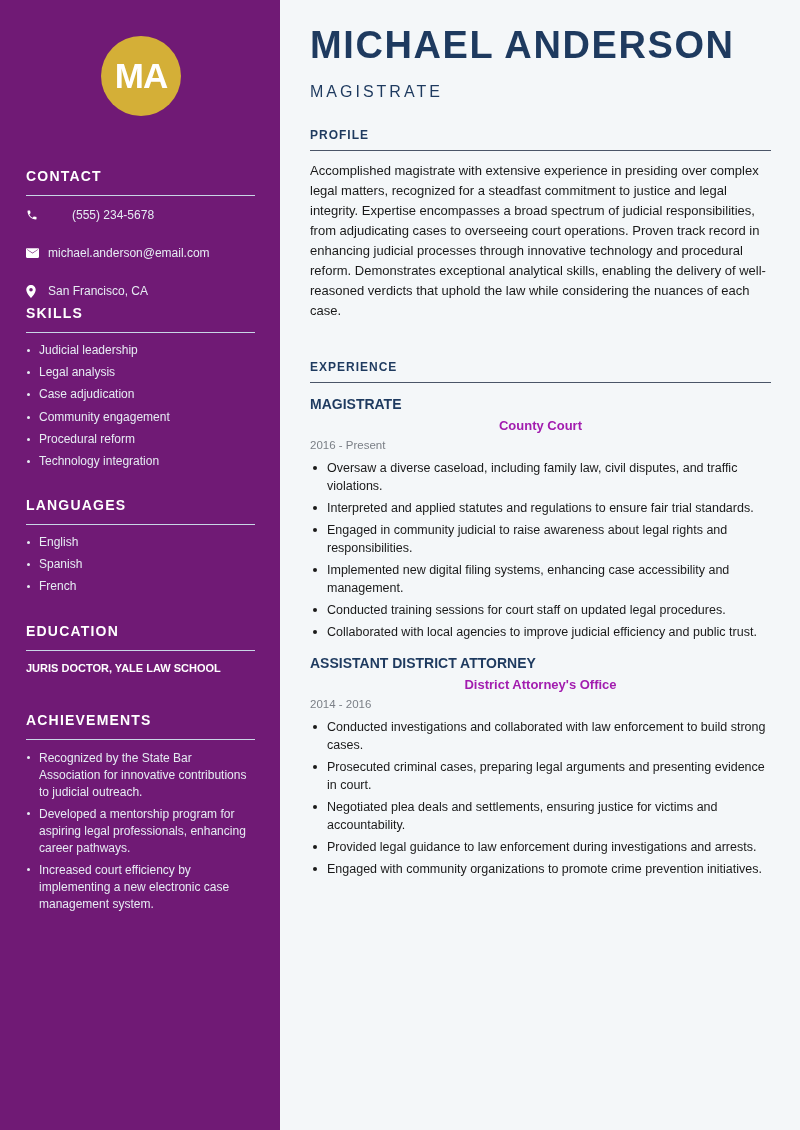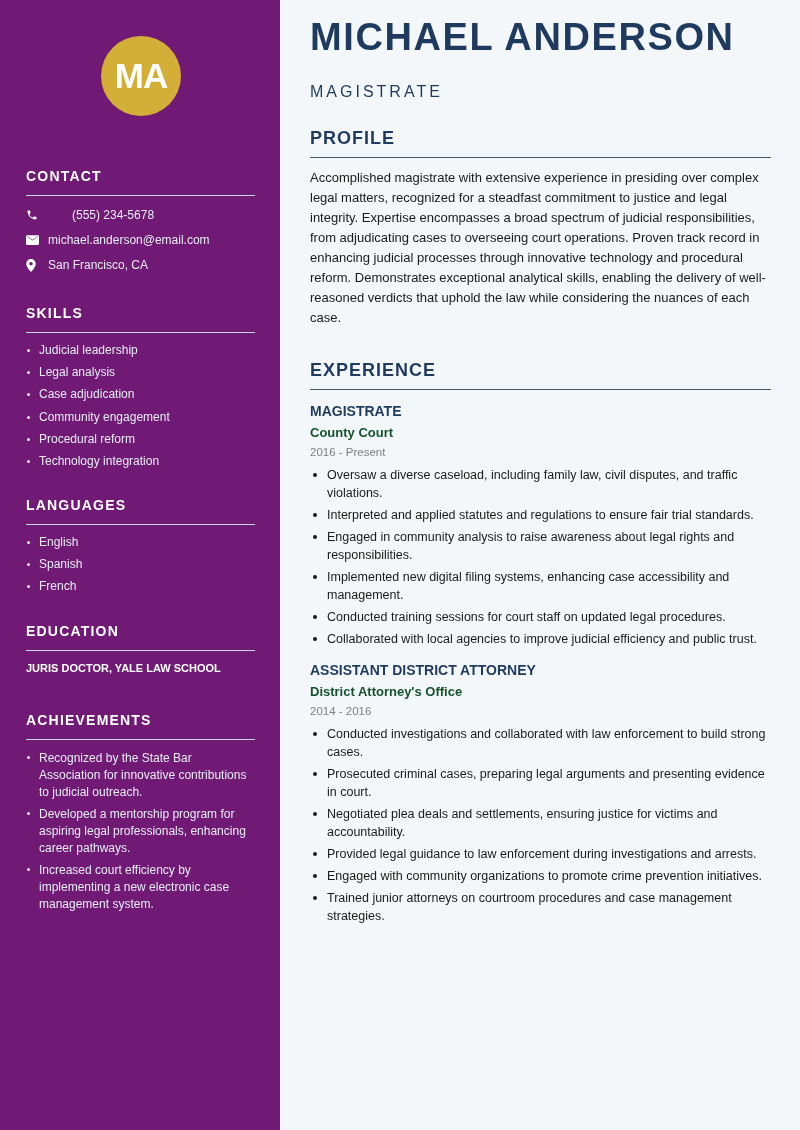--- a/index.html
+++ b/index.html
@@ -2,37 +2,37 @@
 <html><head>
 <meta charset="utf-8">
 <style>
   * { margin: 0; padding: 0; box-sizing: border-box; }
   html, body { width: 800px; height: 1130px; }
   body { font-family: "Liberation Sans", sans-serif; background: #f4f7f9; position: relative; overflow: hidden; }
   .sidebar { position: absolute; left: 0; top: 0; width: 280px; height: 1130px; background: #701a75; color: #ffffff; padding: 0 26px; }
   .avatar { position: absolute; left: 101px; top: 36px; width: 80px; height: 80px; border-radius: 50%; background: #d4af37; display: flex; align-items: center; justify-content: center; font-weight: bold; font-size: 35px; color: #ffffff; letter-spacing: -1px; }
   .sb-section { position: absolute; left: 26px; width: 229px; }
   .sb-title { font-weight: bold; font-size: 14px; letter-spacing: 1.2px; color: #ffffff; padding-bottom: 11px; border-bottom: 1.5px solid #c9d6e6; }
-  .contact-row { display: flex; align-items: center; font-size: 12px; color: #e6ecf3; margin-top: 11px; height: 14px; }
+  .contact-row { display: flex; align-items: center; font-size: 12px; color: #e6ecf3; margin-top: 24px; height: 14px; }
   .contact-row:first-of-type { margin-top: 12px; gap: 24px; }
   .contact-row .ic { width: 22px; display: inline-flex; align-items: center; }
   .sb-list { list-style: none; margin-top: 10px; }
   .sb-list li { position: relative; padding-left: 13px; font-size: 12px; color: #e6ecf3; line-height: 14px; margin-bottom: 8.2px; }
   .sb-list li::before { content: ""; position: absolute; left: 1px; top: 6px; width: 3px; height: 3px; background: #e6ecf3; border-radius: 50%; }
   .ach-list li { line-height: 17px; margin-bottom: 5px; }
   .edu-item { font-weight: bold; font-size: 11px; margin-top: 11px; color: #ffffff; }
 
   .main { position: absolute; left: 310px; top: 0; width: 461px; }
-  .name { position: absolute; top: 16px; font-weight: bold; font-size: 38px; letter-spacing: 1.6px; color: #1e3a5f; white-space: nowrap; }
+  .name { position: absolute; top: 24px; font-weight: bold; font-size: 38px; letter-spacing: 1.6px; color: #1e3a5f; white-space: nowrap; }
   .role { position: absolute; top: 83px; font-size: 16px; letter-spacing: 3px; color: #1e3a5f; }
   .m-section { position: absolute; left: 0; width: 461px; }
-  .m-title { font-weight: bold; font-size: 18px; letter-spacing: 1px; color: #1e3a5f; padding-bottom: 8px; border-bottom: 1.5px solid #4a5568; }
+  .m-title { font-weight: bold; font-size: 12px; letter-spacing: 1px; color: #1e3a5f; padding-bottom: 8px; border-bottom: 1.5px solid #4a5568; }
   .profile { font-size: 13px; line-height: 20px; color: #1a1a1a; margin-top: 10px; }
   .job-title { font-weight: bold; font-size: 14px; color: #1e3a5f; }
-  .company { font-weight: bold; font-size: 13px; color: #14532d; margin-top: 6px; }
+  .company { font-weight: bold; font-size: 13px; color: #a21caf; margin-top: 6px; text-align: center; }
   .dates { font-size: 11.5px; color: #7a7f86; margin-top: 6px; }
   .bullets { list-style: none; margin-top: 8px; }
   .bullets li { position: relative; padding-left: 17px; font-size: 12.5px; line-height: 18px; color: #1a1a1a; margin-bottom: 4px; }
   .bullets li::before { content: ""; position: absolute; left: 3px; top: 7px; width: 4px; height: 4px; background: #1a1a1a; border-radius: 50%; }
 </style>
 </head>
 <body>
 
 <aside class="sidebar">
   <div class="avatar">
@@ -115,34 +115,33 @@
   <section class="m-section" style="top:360px;">
     <h2 class="m-title">EXPERIENCE</h2>
 
     <div style="margin-top:13px;">
       <div class="job-title">MAGISTRATE</div>
       <div class="company">County Court</div>
       <div class="dates">2016 - Present</div>
       <ul class="bullets">
         <li>Oversaw a diverse caseload, including family law, civil disputes, and traffic violations.</li>
         <li>Interpreted and applied statutes and regulations to ensure fair trial standards.</li>
-        <li>Engaged in community analysis to raise awareness about legal rights and responsibilities.</li>
+        <li>Engaged in community judicial to raise awareness about legal rights and responsibilities.</li>
         <li>Implemented new digital filing systems, enhancing case accessibility and management.</li>
         <li>Conducted training sessions for court staff on updated legal procedures.</li>
         <li>Collaborated with local agencies to improve judicial efficiency and public trust.</li>
       </ul>
     </div>
 
     <div style="margin-top:14px;">
       <div class="job-title">ASSISTANT DISTRICT ATTORNEY</div>
       <div class="company">District Attorney's Office</div>
       <div class="dates">2014 - 2016</div>
       <ul class="bullets">
         <li>Conducted investigations and collaborated with law enforcement to build strong cases.</li>
         <li>Prosecuted criminal cases, preparing legal arguments and presenting evidence in court.</li>
         <li>Negotiated plea deals and settlements, ensuring justice for victims and accountability.</li>
         <li>Provided legal guidance to law enforcement during investigations and arrests.</li>
         <li>Engaged with community organizations to promote crime prevention initiatives.</li>
-        <li>Trained junior attorneys on courtroom procedures and case management strategies.</li>
       </ul>
     </div>
   </section>
 </main>
 
 </body></html>

